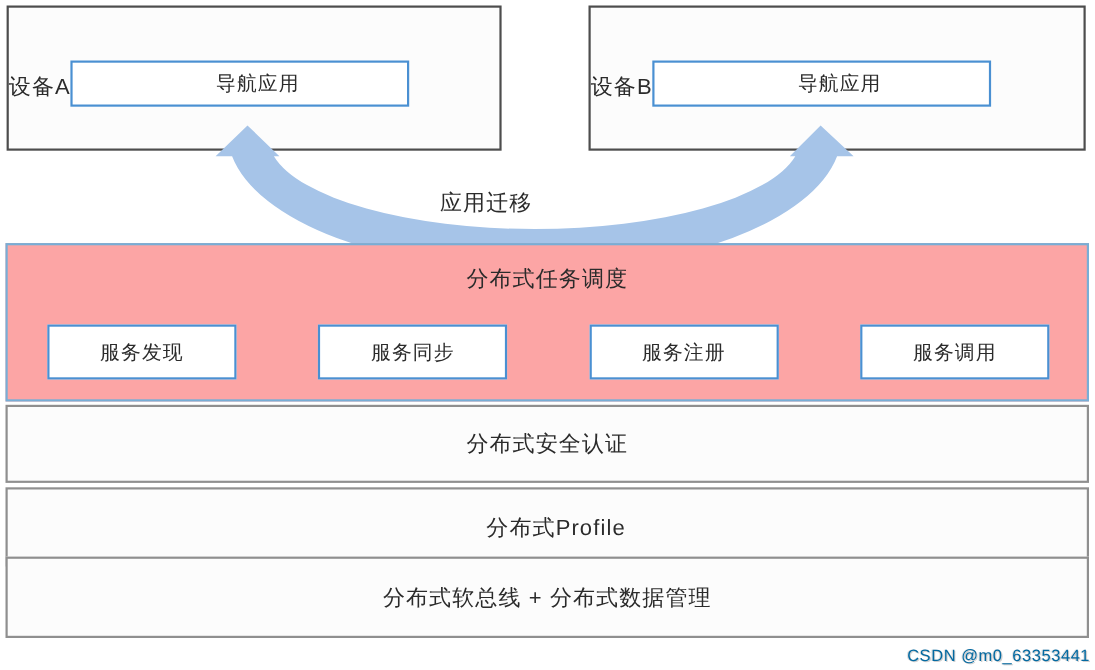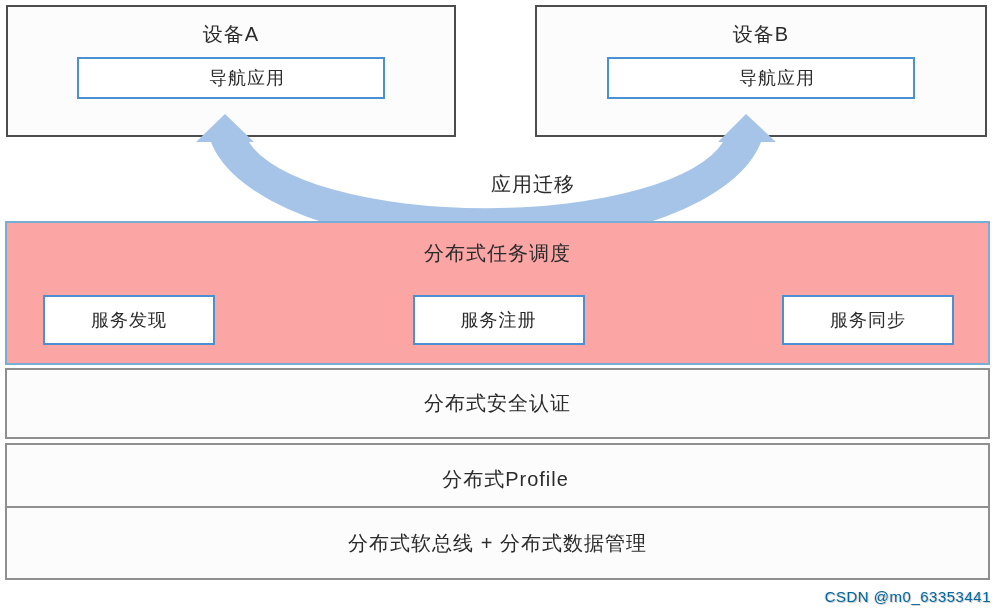--- a/index.html
+++ b/index.html
@@ -14,21 +14,21 @@
   }
   
   .device-box {
     position: absolute;
     top: 5px;
     height: 132px;
     background: #fcfcfc;
     border: 2px solid #4d4d4d;
     box-sizing: border-box;
     display: flex;
-    flex-direction: column;
+    flex-direction: row;
     align-items: center;
   }
   .device-box .device-title {
     margin-top: 14px;
     font-size: 20px;
     font-weight: 500;
     letter-spacing: 1px;
   }
   .app-box {
     margin-top: 9px;
@@ -52,21 +52,21 @@
     position: absolute;
     left: 0; top: 0;
     width: 995px; height: 609px;
     pointer-events: none;
   }
   .migration-label {
     position: absolute;
     left: 400px;
     top: 171px;
     width: 175px;
-    text-align: right;
+    text-align: left;
     font-size: 20px;
     letter-spacing: 1px;
   }
 
   
   .task-section {
     position: absolute;
     left: 5px;
     top: 221px;
     width: 985px;
@@ -162,24 +162,27 @@
 
   <div class="migration-label">应用迁移</div>
 
   <div class="task-section">
     <div class="task-title">分布式任务调度</div>
     <div class="service-row">
       <div class="service-box">
         <span>服务发现</span>
       </div>
       <div class="service-box">
+        <span>服务同步</span>
+      </div>
+      <div class="service-box">
         <span>服务注册</span>
       </div>
       <div class="service-box">
-        <span>服务同步</span>
+        <span>服务调用</span>
       </div>
     </div>
   </div>
 
   <div class="layer-row" id="layer-0">
     <span>分布式安全认证</span>
   </div>
   <div class="layer-row" id="layer-1">
     <span>分布式Profile</span>
   </div>

